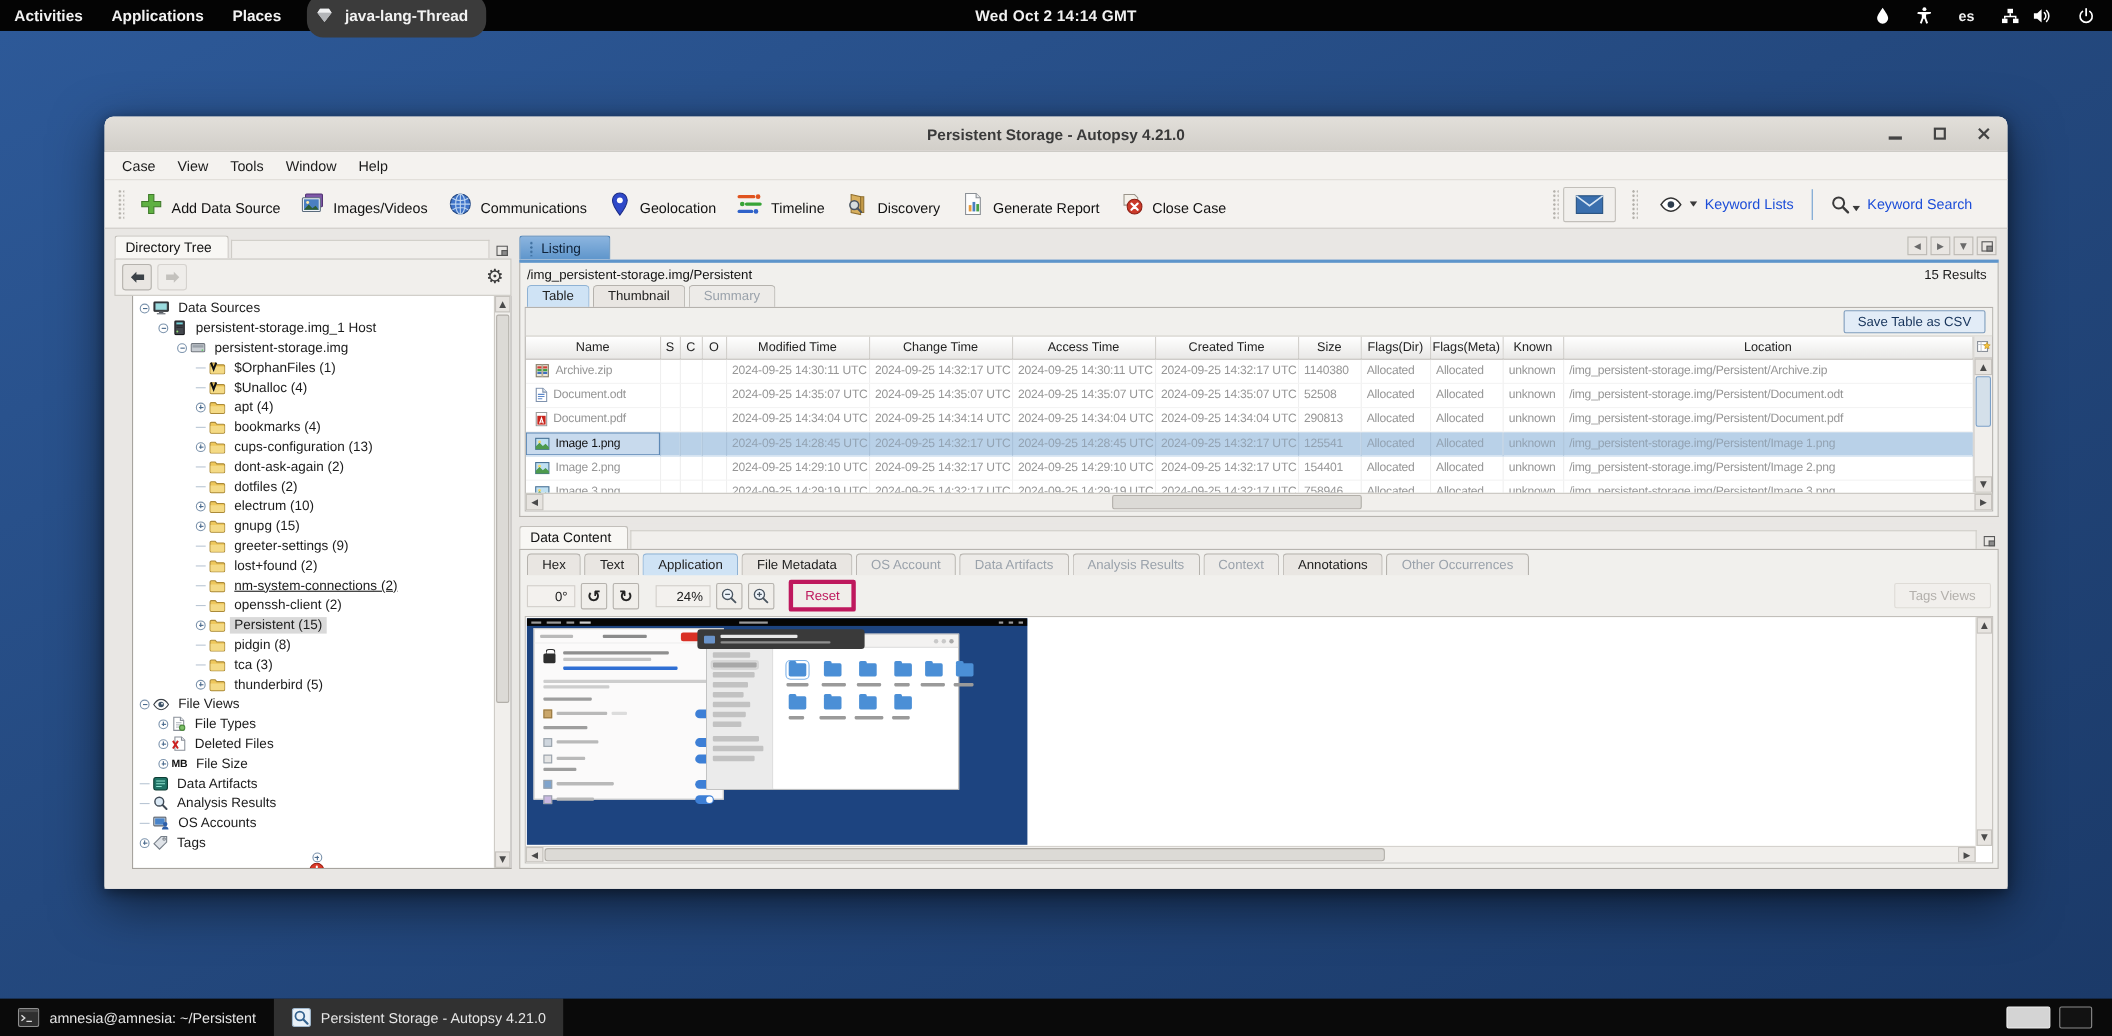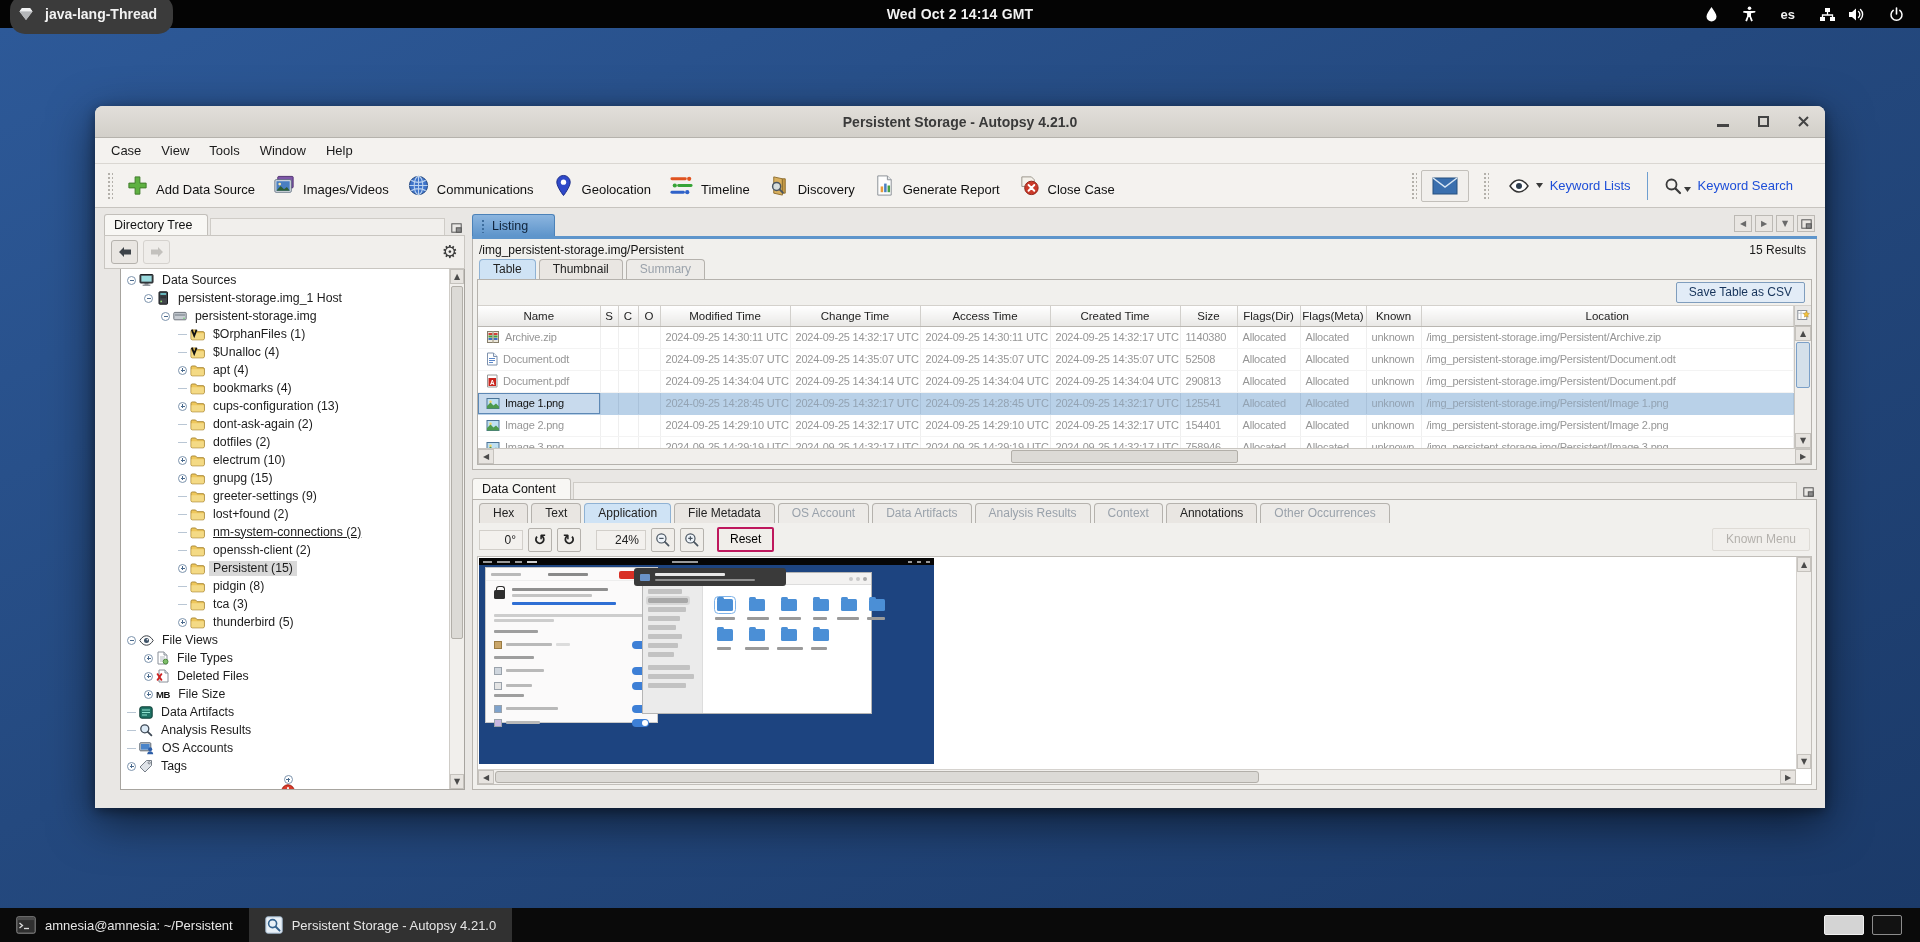--- a/index.html
+++ b/index.html
@@ -131,21 +131,21 @@
   #dc-panel { margin-top:6px; flex:1; display:flex; flex-direction:column; min-height:0; }
   .dc-body { flex:1; background:#f1f0ed; border:1px solid #b7b4af; padding:2px 4px 4px 4px; display:flex; flex-direction:column; min-height:0; }
   .dc-tabs { display:flex; gap:3px; padding:1px 0 0 2px; }
   .dc-toolbar { display:flex; align-items:center; gap:5px; padding:4px 2px 4px 2px; }
   .field { font-size:12px; color:#222; background:#f3f1ee; border:1px solid #d2cfca; padding:2px 6px; text-align:right; }
   .rot-field { width:44px; }
   .zoom-field { width:50px; }
   .sq-btn { width:24px; height:24px; background:#f0eeea; border:1px solid #b5b2ad; border-radius:2px; display:flex;
             align-items:center; justify-content:center; cursor:pointer; font-family:"DejaVu Sans",sans-serif;
             font-size:15px; font-weight:700; color:#222; }
-  .reset-btn { font-size:12px; padding:3px 11px 4px 11px; background:#f0eeea; border:2px solid #be185d; border-radius:2px; color:#000000; cursor:pointer; margin-left:8px; }
+  .reset-btn { font-size:12px; padding:3px 11px 4px 11px; background:#f0eeea; border:4px solid #be185d; border-radius:2px; color:#be185d; cursor:pointer; margin-left:8px; }
   .tags-menu { margin-left:auto; font-size:12px; color:#b3b0ac; background:#f1efec; border:1px solid #dedbd6;
                border-radius:2px; padding:3px 13px 4px 13px; cursor:default; }
   .preview { flex:1; background:#fff; border:1px solid #c2bfba; position:relative; overflow:hidden; min-height:0; }
   .pv-vscroll { position:absolute; right:0; top:0; bottom:15px; width:15px; background:#f1efec; border-left:1px solid #d5d2ce; display:flex; flex-direction:column; }
   .pv-hscroll { position:absolute; left:0; right:15px; bottom:0; height:15px; background:#f1efec; border-top:1px solid #d5d2ce; display:flex; position:absolute; }
   .pv-hthumb { position:absolute; left:17px; top:1px; bottom:1px; width:58%; background:#dcdad6; border:1px solid #b2afa9; border-radius:3px; }
 
   
   .thumb { position:absolute; left:1px; top:1px; width:455px; height:206px; background:#1d4480; overflow:hidden; }
   .t-topbar { height:7px; background:#060606; display:flex; align-items:center; gap:5px; padding:0 4px; }
@@ -183,20 +183,25 @@
   .ws-boxes { margin-left:auto; display:flex; gap:8px; padding-right:18px; }
   .ws1 { width:40px; height:20px; background:#d4d4d4; border:1px solid #efefef; border-radius:2px; }
   .ws2 { width:30px; height:20px; background:#121212; border:1px solid #8c8c8c; border-radius:2px; }
 
   .icon svg { display:block; }
 </style>
 </head>
 <body>
 
 <div id="topbar">
+  <div id="topbar-menus" style="display:flex;height:100%">
+      <div class="topbar-item">Activities</div>
+      <div class="topbar-item">Applications</div>
+      <div class="topbar-item">Places</div>
+    </div>
   <div class="app-badge">
     <span class="icon">
         <svg width="14" height="14" viewBox="0 0 14 14">
           <path d="M3 1h8l2.5 3.5L7 13 .5 4.5z" fill="#d7d8da"></path>
           <path d="M3 1L.5 4.5h13L11 1z" fill="#f0f1f2"></path>
           <path d="M.5 4.5L7 13 13.5 4.5z" fill="#b4b6b9"></path>
         </svg>
       </span>
     <span>java-lang-Thread</span>
   </div>
@@ -1030,21 +1035,21 @@
                 </svg>
               </div>
             <div class="sq-btn">
                 <svg width="16" height="16" viewBox="0 0 16 16">
                   <circle cx="6.4" cy="6.4" r="4.6" fill="#eef4fa" stroke="#4a5560" stroke-width="1.2"></circle>
                   <path d="M4.2 6.4h4.4M6.4 4.2v4.4" stroke="#4a5560" stroke-width="1.2"></path>
                   <path d="M9.9 9.9l3.7 3.7" stroke="#4a5560" stroke-width="1.7" stroke-linecap="round"></path>
                 </svg>
               </div>
             <button class="reset-btn">Reset</button>
-            <div class="tags-menu">Known Menu</div>
+            <div class="tags-menu">Tags Views</div>
           </div>
           <div class="preview">
 
             <div class="thumb">
               <div class="t-topbar">
                 <div class="t-dot"></div>
                   <div class="t-dot" style="width:13px"></div>
                   <div class="t-dot" style="width:7px"></div>
                   <div class="t-dot" style="width:10px;background:#cfcfcf"></div>
                 <div class="t-dot" style="margin-left:130px;width:26px"></div>

